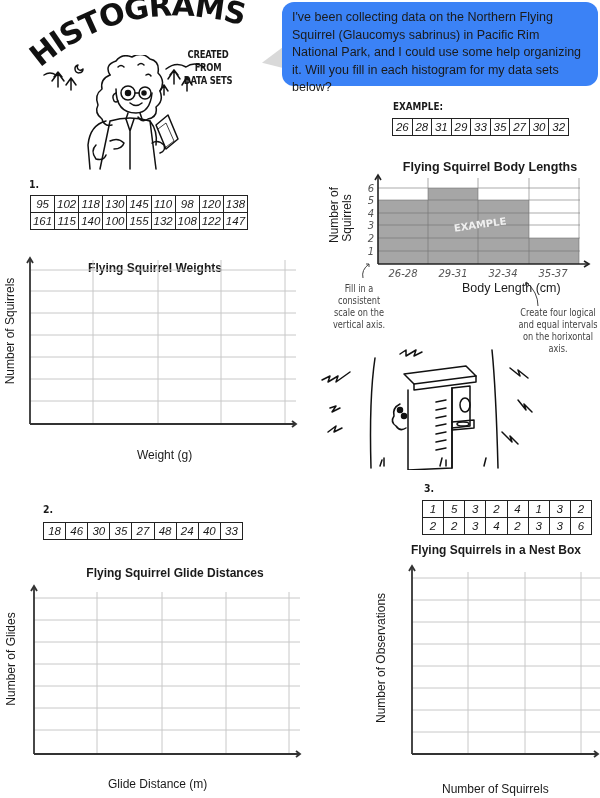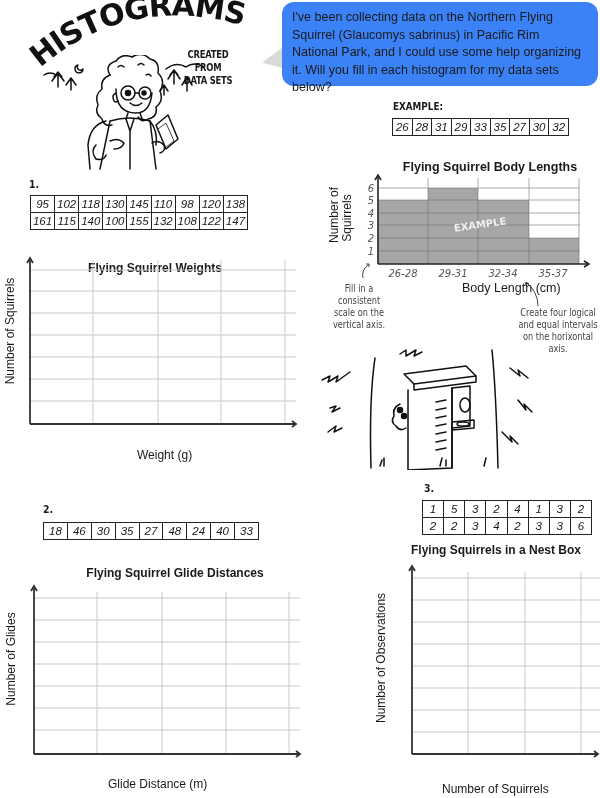--- a/index.html
+++ b/index.html
@@ -265,21 +265,21 @@
     <line x1="30" y1="424" x2="30" y2="259"></line>
     <path d="M27 263 l3 -5 l3 5"></path>
     <line x1="30" y1="424" x2="296" y2="424"></line>
     <path d="M292 421 l4 3 l-4 3"></path>
   </g>
 </svg>
 <div class="axis-label vert" style="left:-50px; top:324px; width:120px; text-align:center;">Number of Squirrels</div>
 <div class="axis-label" style="left:125px; top:448px;margin-left:12px;">Weight (g)</div>
 
 <div class="label-num" style="left:42px; top:503px;">2.</div>
-<table class="data" style="left:43px; top:522px; width:216px;padding-left:37px;">
+<table class="data" style="left:43px; top:522px; width:200px;padding-left:37px;">
   <tbody>
       <tr>
     <td>18</td>
     <td>46</td>
     <td>30</td>
     <td>35</td>
     <td>27</td>
     <td>48</td>
     <td>24</td>
     <td>40</td>

